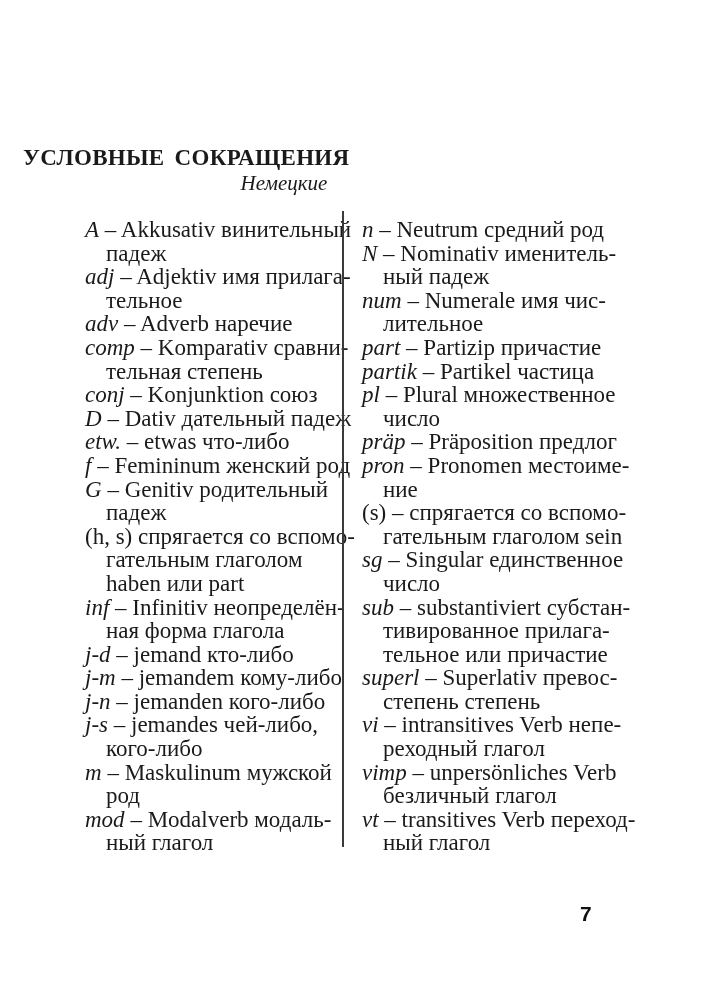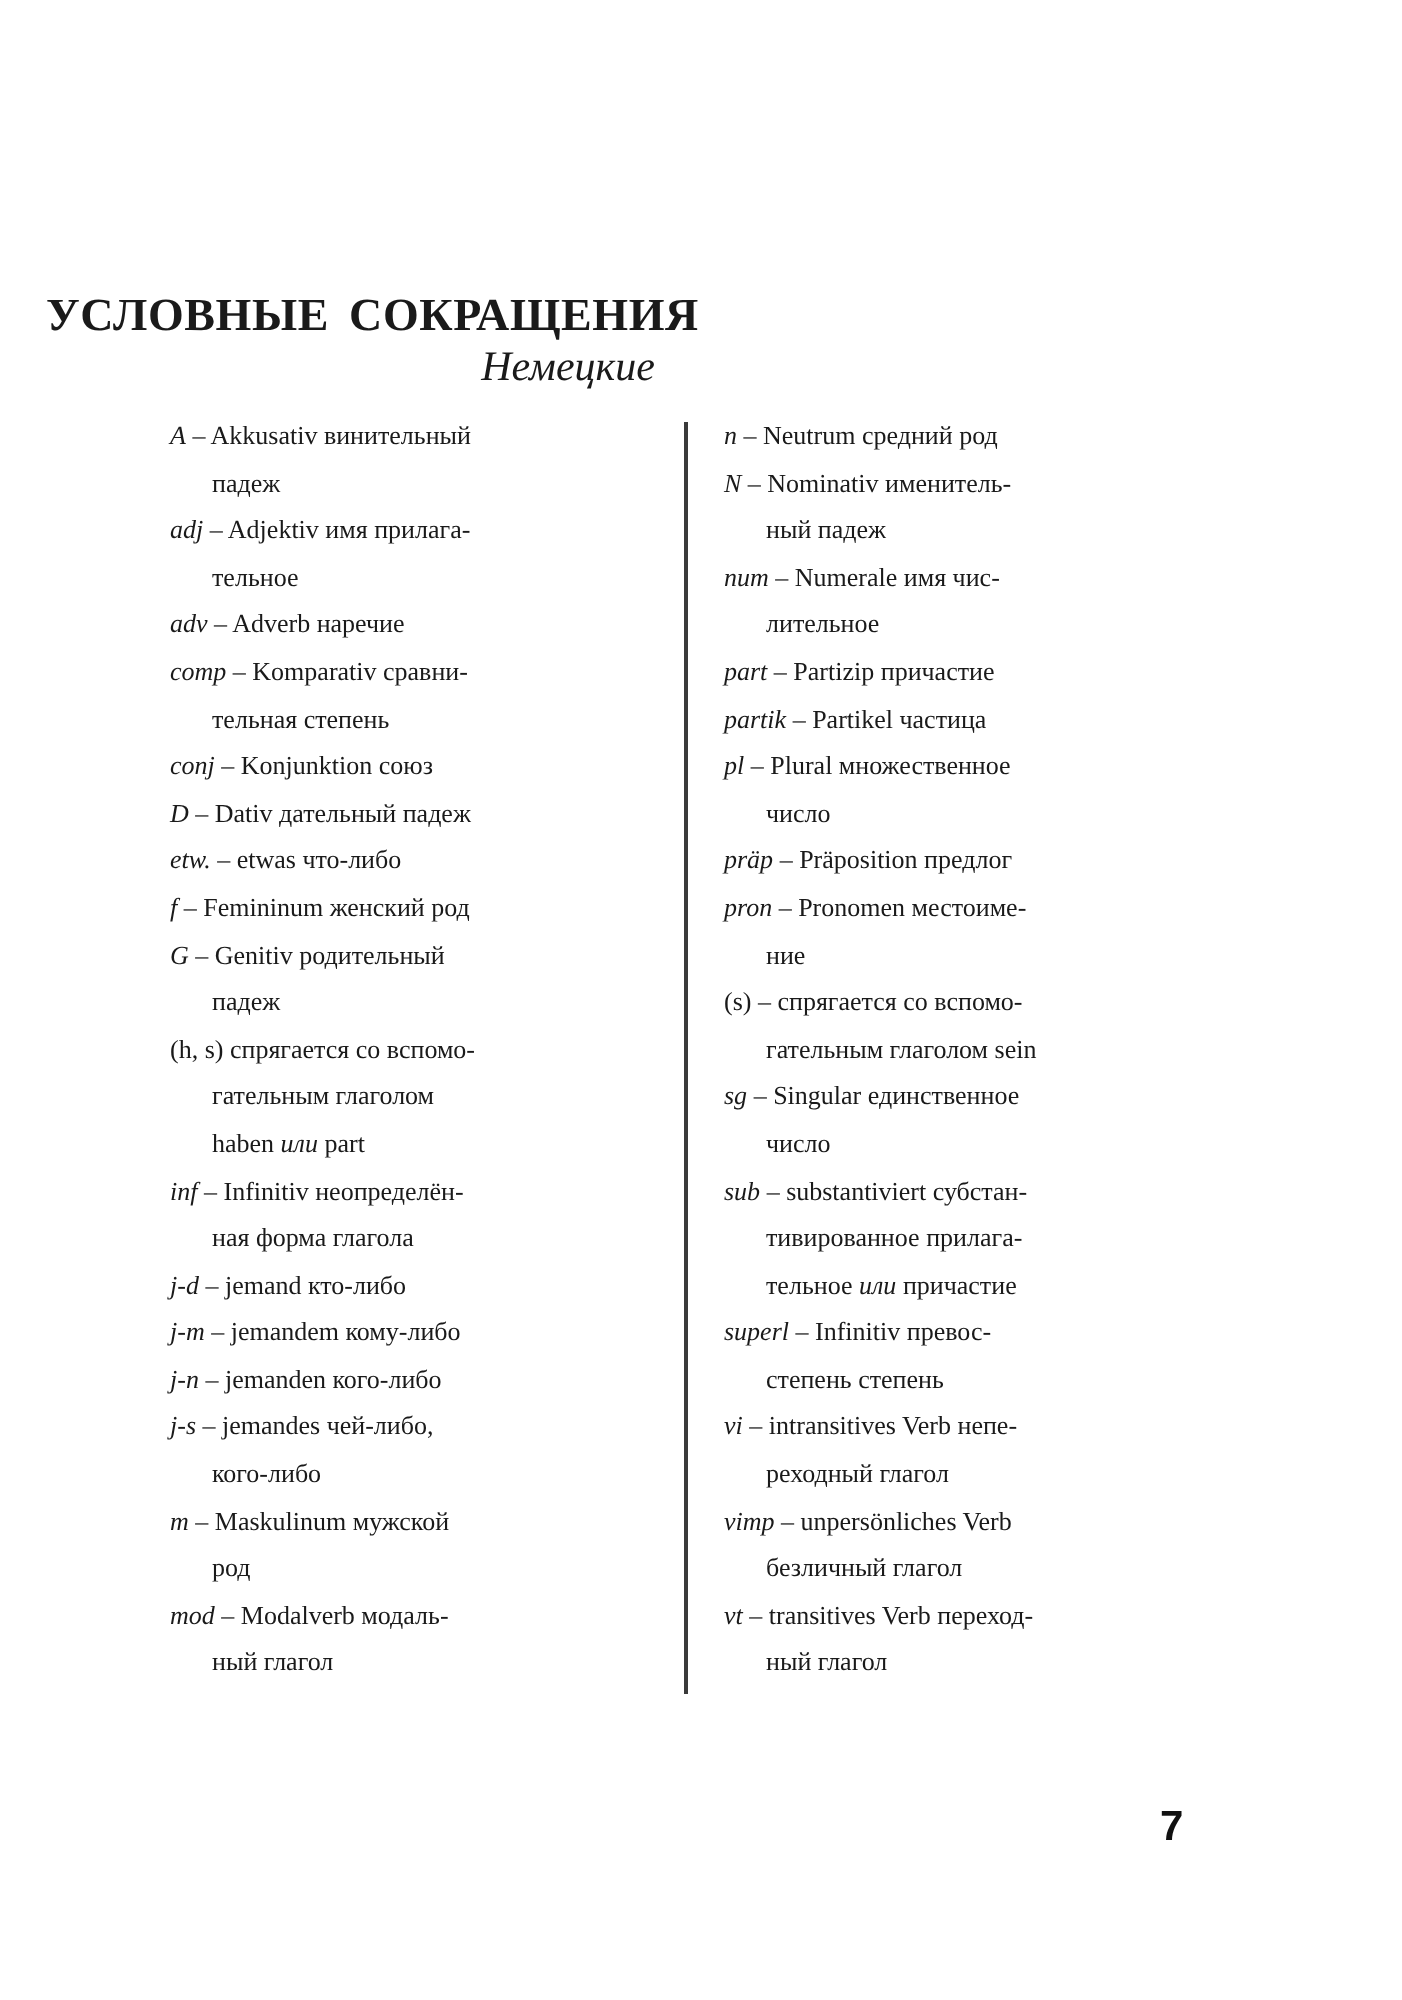--- a/index.html
+++ b/index.html
@@ -31,31 +31,31 @@
       position: absolute;
       top: 171px;
       left: 0;
       width: 568px;
       text-align: center;
       font-style: italic;
       font-size: 21px;
     }
     .column {
       position: absolute;
-      top: 206px;
-      font-size: 13px;
+      top: 218px;
+      font-size: 23px;
       line-height: 23.6px;
     }
     .col-left { left: 85px; width: 255px; }
     .col-right { left: 362px; width: 260px; }
     .entry { margin: 0; }
     .line { white-space: nowrap; }
     .line.cont { padding-left: 21px; }
     .abbr { font-style: italic; }
-    .it { font-style: italic; }
+    .it { }
     .divider {
       position: absolute;
       left: 342px;
       top: 211px;
       width: 1.5px;
       height: 636px;
       background: #3a3a3a;
     }
     .page-number {
       position: absolute;
@@ -175,21 +175,21 @@
   <div class="entry">
     <div class="line"><span class="abbr">sg</span><span> – </span><span>Singular единственное</span></div>
     <div class="line cont">число</div>
   </div>
   <div class="entry">
     <div class="line"><span class="abbr">sub</span><span> – </span><span>substantiviert субстан-</span></div>
     <div class="line cont">тивированное прилага-</div>
     <div class="line cont"><span>тельное </span><span class="it">или</span><span> причастие</span></div>
   </div>
   <div class="entry">
-    <div class="line"><span class="abbr">superl</span><span> – </span><span>Infinitiv превос-</span></div>
+    <div class="line"><span class="abbr">superl</span><span> – </span><span>Superlativ превос-</span></div>
     <div class="line cont">степень степень</div>
   </div>
   <div class="entry">
     <div class="line"><span class="abbr">vi</span><span> – </span><span>intransitives Verb непе-</span></div>
     <div class="line cont">реходный глагол</div>
   </div>
   <div class="entry">
     <div class="line"><span class="abbr">vimp</span><span> – </span><span>unpersönliches Verb</span></div>
     <div class="line cont">безличный глагол</div>
   </div>

